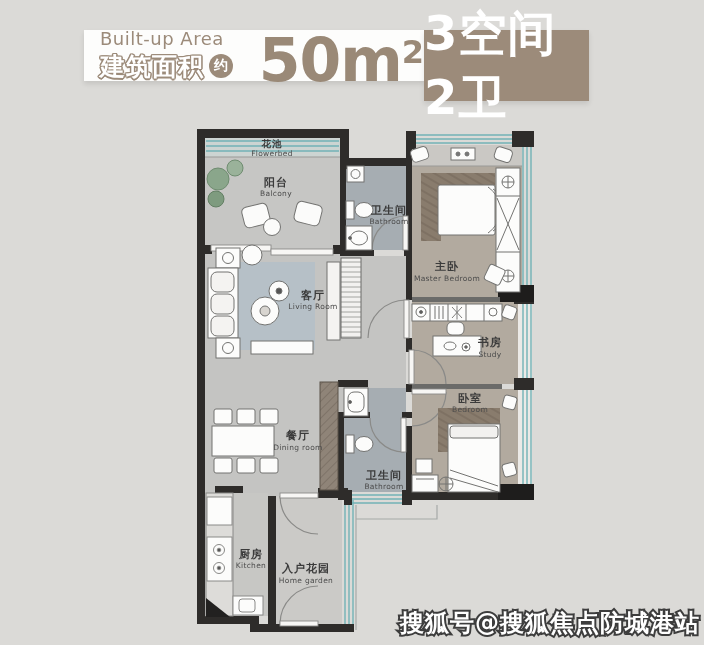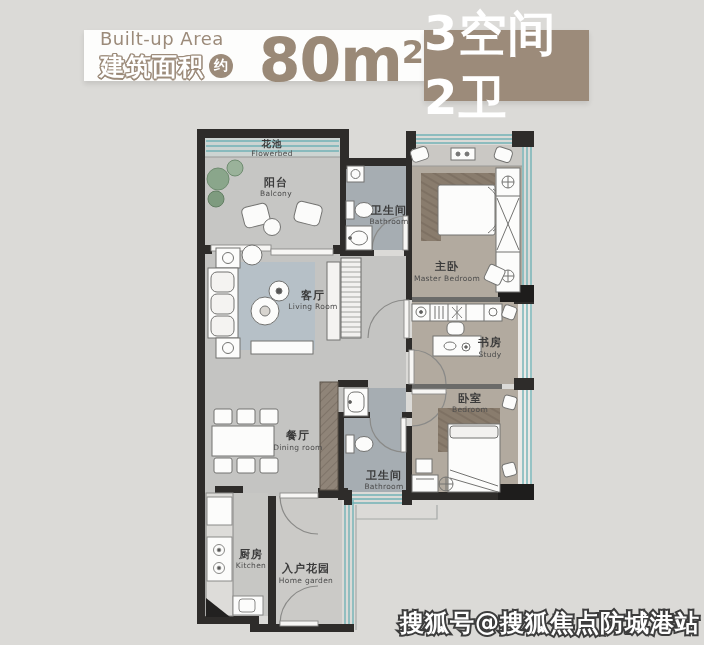--- a/index.html
+++ b/index.html
@@ -40,21 +40,21 @@
 
   <div class="header">
     <div class="area-box">
       <div class="area-left">
         <div class="area-en">Built-up Area</div>
         <div class="cn-row">
           <span class="area-cn">建筑面积</span>
           <span class="approx-circle">约</span>
         </div>
       </div>
-      <div class="area-value"><span>80</span><span>m</span><sup>2</sup></div>
+      <div class="area-value"><span>50</span><span>m</span><sup>2</sup></div>
     </div>
     <div class="badge-box">3空间2卫</div>
   </div>
 
   <svg class="plan-svg" width="704" height="645" viewBox="0 0 704 645">
     <defs>
       <pattern id="shelfH" width="6" height="5" patternUnits="userSpaceOnUse">
         <rect width="6" height="5" fill="#f2f1ef"></rect>
           <line x1="0" y1="2" x2="6" y2="2" stroke="#8f8f8d" stroke-width="0.8"></line>
       </pattern>

